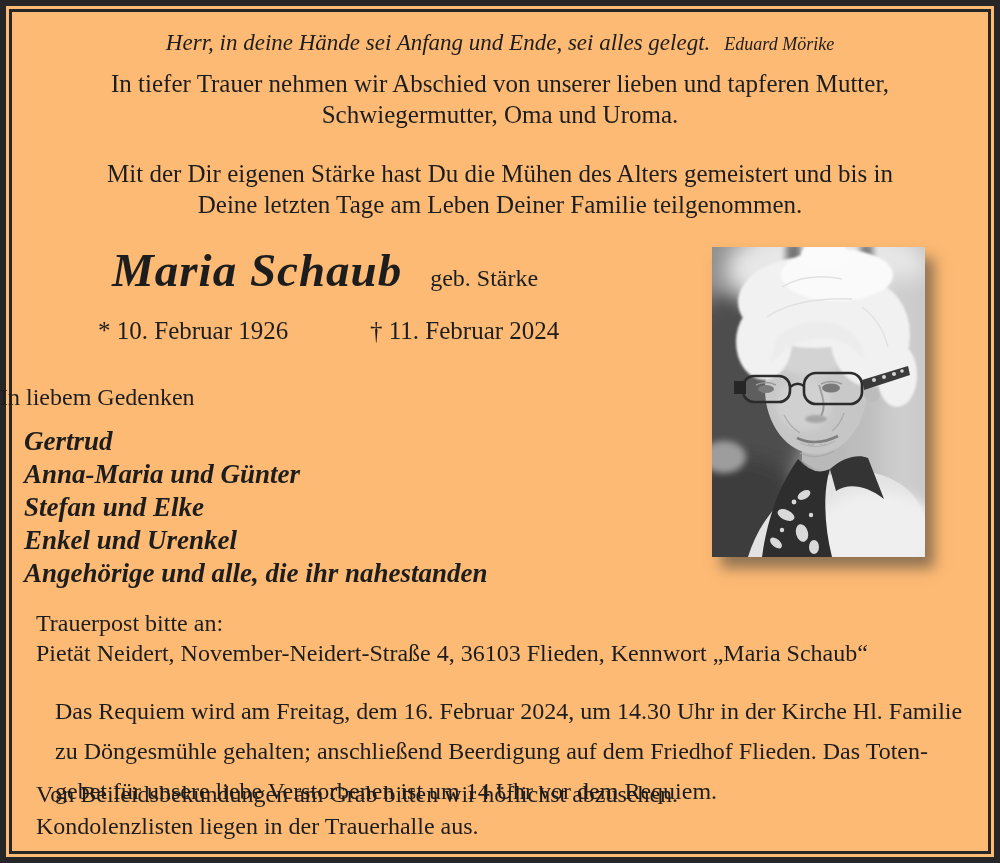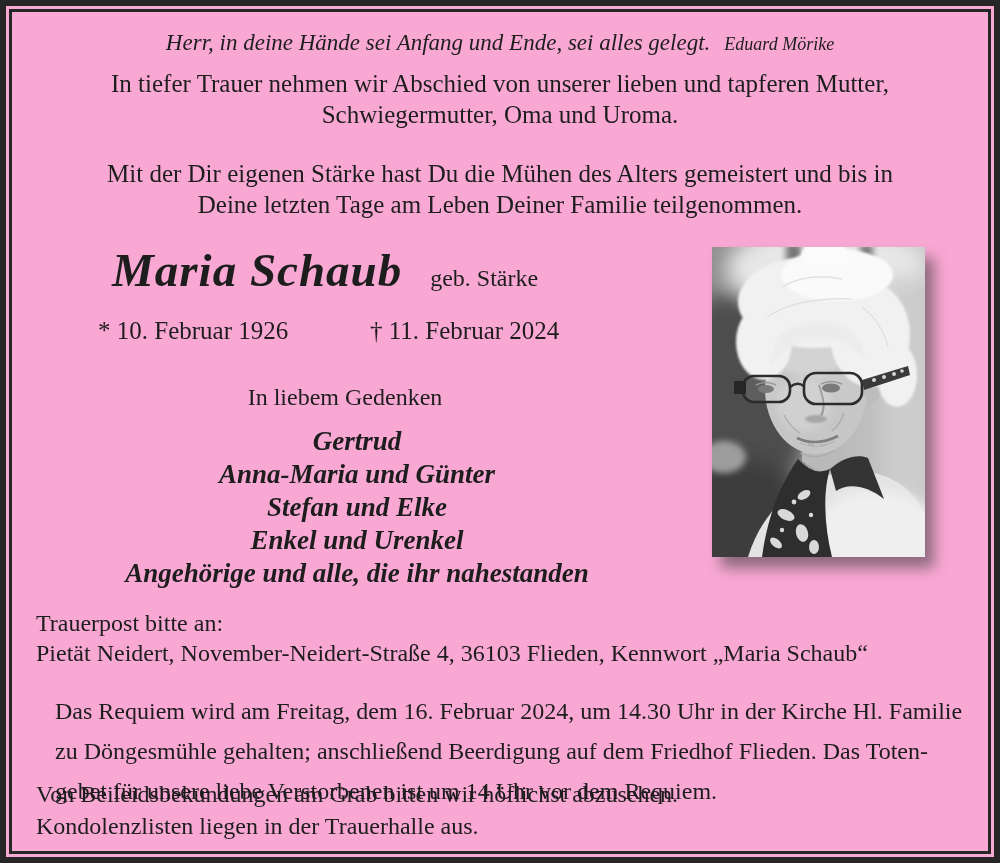--- a/index.html
+++ b/index.html
@@ -1,19 +1,19 @@
 <!DOCTYPE html>
 <html lang="de"><head>
 <meta charset="utf-8">
 <style>
   html, body { margin: 0; padding: 0; background: #ffffff; }
   .page {
     position: relative;
     width: 1000px; height: 863px;
-    background: #f9a8d4;
+    background: #fdba74;
     color: #1d1d1d;
     font-family: "Liberation Serif", serif;
     overflow: hidden;
     box-sizing: border-box;
   }
   
   .frame-outer { position: absolute; inset: 0; border: 6px solid #262626; pointer-events: none; }
   .frame-inner { position: absolute; inset: 9px; border: 3px solid #262626; pointer-events: none; }
 
   .quote-line {
@@ -36,21 +36,21 @@
     position: absolute; left: 112px; top: 243px;
     display: flex; align-items: baseline; gap: 28px; white-space: nowrap;
   }
   .deceased-name { font-size: 47px; font-weight: bold; font-style: italic; letter-spacing: 1px; }
   .maiden-name { font-size: 24px; }
 
   .dates-row { position: absolute; top: 317px; left: 0; width: 690px; font-size: 25px; }
   .birth-date { position: absolute; left: 98px; white-space: nowrap; }
   .death-date { position: absolute; left: 370px; white-space: nowrap; }
 
-  .left-column { position: absolute; left: 0; top: 384px; width: 690px; text-align: center; }
+  .left-column { position: absolute; left: 0; top: 384px; width: 690px; text-align: left; }
   .remembrance-label { font-size: 24px; }
   .mourners-list {
     margin-top: 14px;
     font-size: 27px; line-height: 33px;
     font-weight: bold; font-style: italic;
     white-space: pre-line;
     padding-left: 24px;
   }
 
   .photo-frame {

